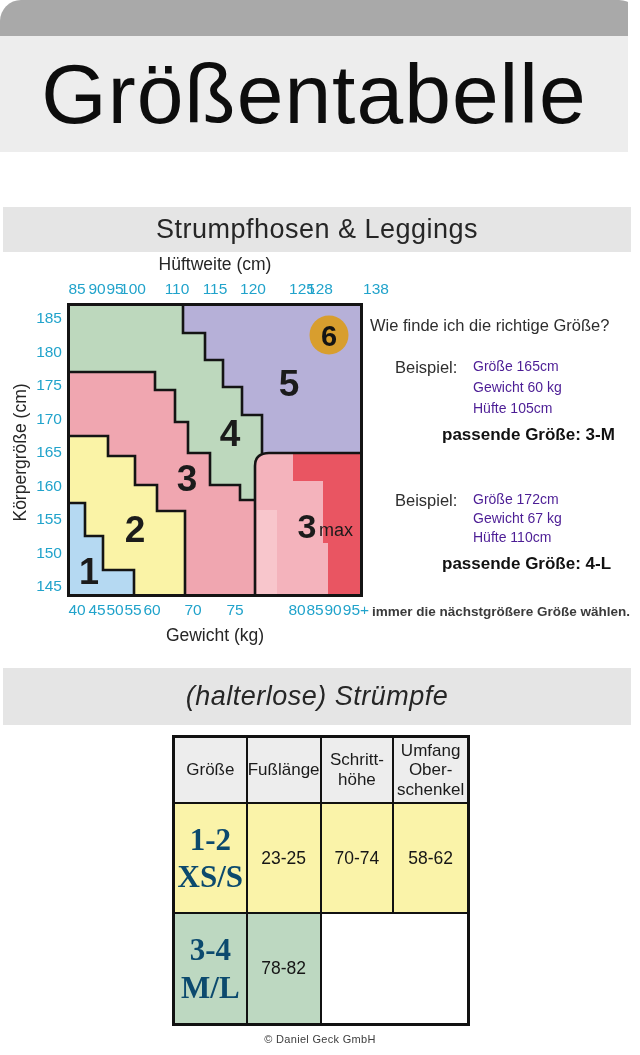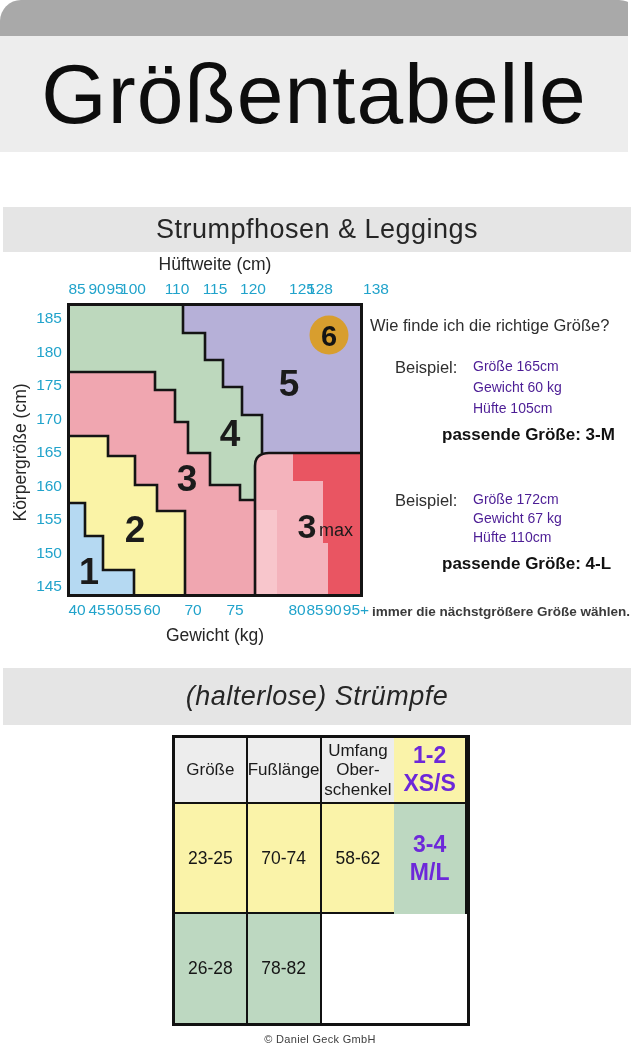--- a/index.html
+++ b/index.html
@@ -31,21 +31,21 @@
   
   .sock-table{left:172px;top:735px;width:298px;height:291px;border:3px solid #111;box-sizing:border-box;
               display:grid;grid-template-columns:repeat(4,1fr);grid-template-rows:66px 110px 109px;}
   .cell{display:flex;align-items:center;justify-content:center;text-align:center;box-sizing:border-box;
         border-right:2px solid #111;border-bottom:2px solid #111;}
   .cell.lastcol{border-right:none;}
   .cell.lastrow{border-bottom:none;}
   .th{background:#ededed;font-size:17px;line-height:1.15;color:#1b1b1b;}
   .row-y{background:#faf3a9;}
   .row-g{background:#bdd8c1;}
-  .size-cell{font-weight:700;font-size:23px;line-height:1.2;color:#6d28d9;}
+  .size-cell{font-weight:700;font-size:31px;line-height:1.2;color:#0c4a6e;font-family:Liberation Serif, serif;}
   .num{font-size:17.5px;color:#161616;}
   .footer{top:1033px;left:0;width:640px;text-align:center;font-size:11px;color:#3d3d3d;letter-spacing:.3px;}
   svg text{font-family:"Liberation Sans",sans-serif;}
 </style>
 </head>
 <body>
 
 <div class="canvas">
 
   <div class="abs topbar"></div>
@@ -145,20 +145,26 @@
     <span class="section-label">(halterlose) Strümpfe</span>
   </div>
 
   <div class="abs sock-table">
     <div class="cell th">
       <span>Größe</span>
     </div>
     <div class="cell th">
       <span>Fußlänge</span>
     </div>
+    <div class="cell th">
+      <span>
+          <span style="display:block">Schritt-</span>
+          <span style="display:block">höhe</span>
+        </span>
+    </div>
     <div class="cell th lastcol">
       <span>
           <span style="display:block">Umfang</span>
           <span style="display:block">Ober-</span>
           <span style="display:block">schenkel</span>
         </span>
     </div>
 
     <div class="cell row-y size-cell">
       <span>
@@ -169,19 +175,18 @@
     <div class="cell row-y num">23-25</div>
     <div class="cell row-y num">70-74</div>
     <div class="cell row-y num lastcol">58-62</div>
 
     <div class="cell row-g size-cell lastrow">
       <span>
           <span style="display:block">3-4</span>
           <span style="display:block">M/L</span>
         </span>
     </div>
-    <div class="cell row-g num lastrow">26-28</div>
     <div class="cell row-g num lastrow">78-82</div>
   </div>
 
   <div class="abs footer">© Daniel Geck GmbH</div>
 
 </div>
 
 </body></html>

